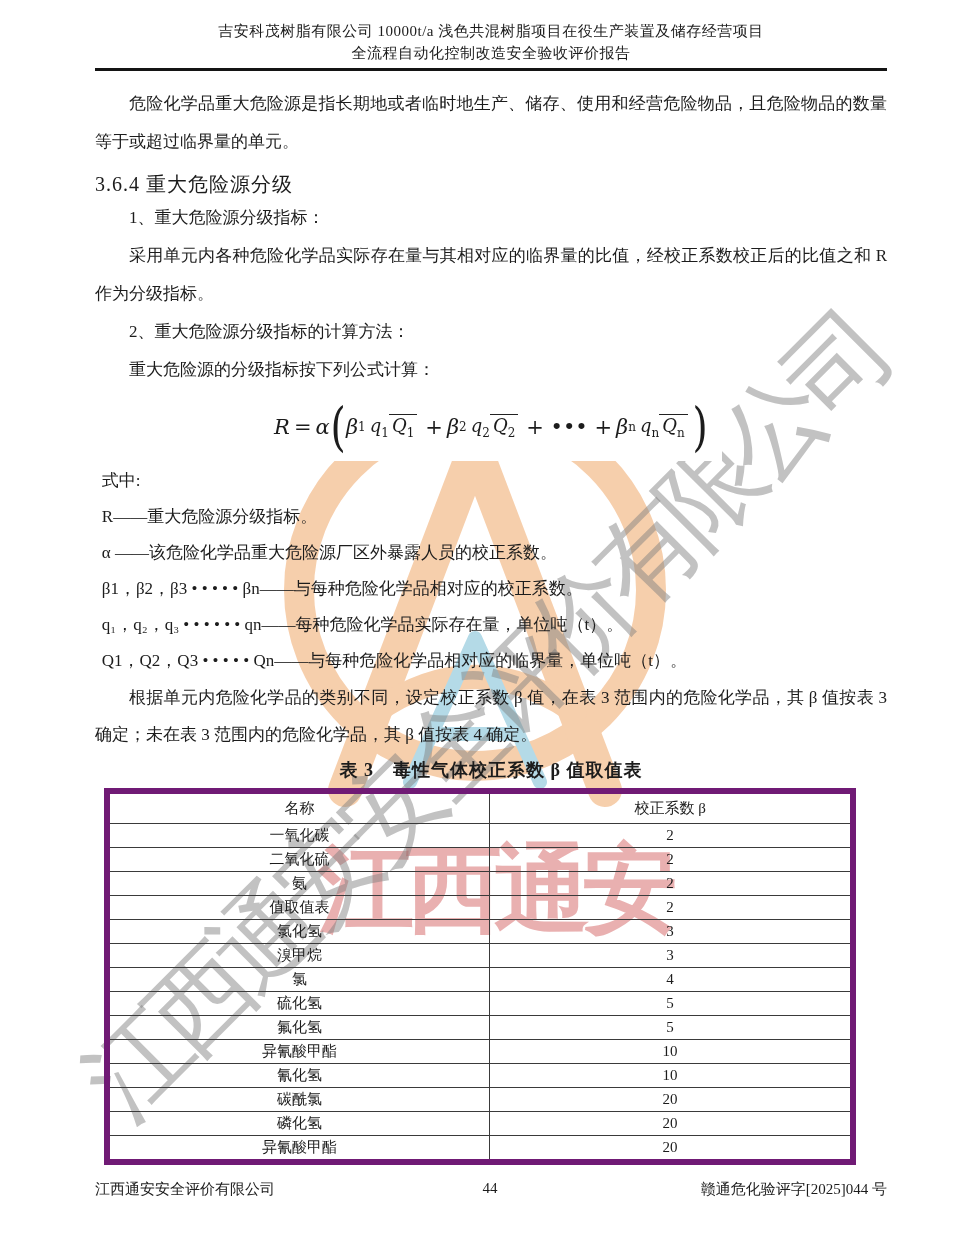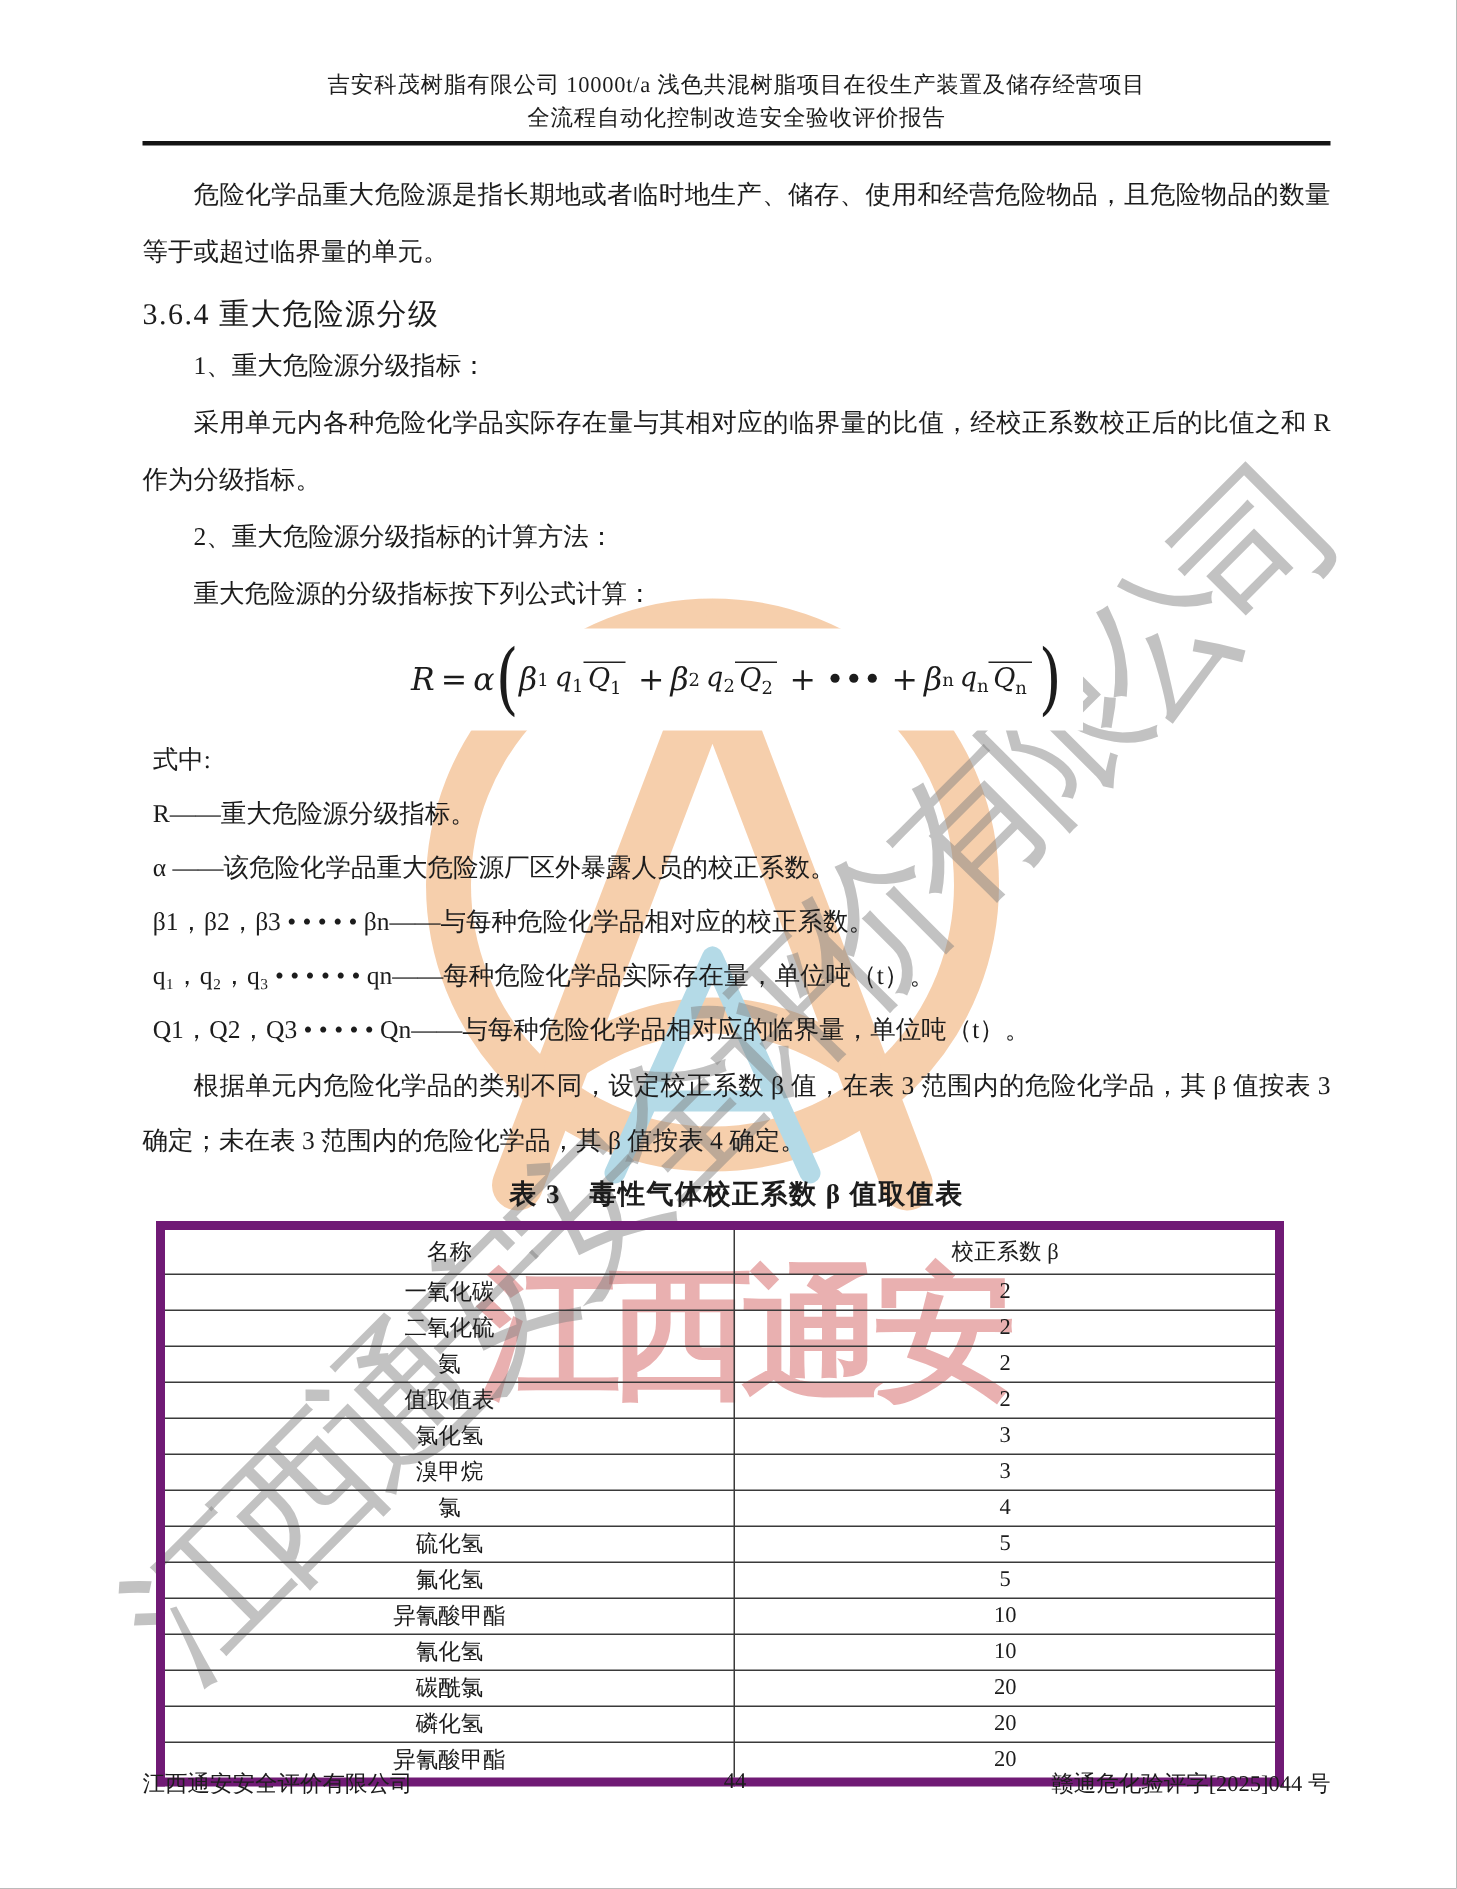--- a/index.html
+++ b/index.html
@@ -21,21 +21,21 @@
     transform:translate(-50%,-50%) rotate(-45deg);
     font-size:102px;letter-spacing:-12px;line-height:1;
     color:rgba(128,128,128,0.48);white-space:nowrap;
   }
   
   .content{
     position:absolute;inset:0;z-index:1;box-sizing:border-box;
     padding:0 84px 0 95px;
   }
   .doc-header{
-    text-align:center;padding-top:46px;padding-bottom:4px;
+    text-align:center;padding-top:20px;padding-bottom:4px;
     border-bottom:3px solid #141414;
   }
   .h-line{font-size:15px;line-height:22px;letter-spacing:.5px;}
   .p{font-size:17px;line-height:38px;text-align:justify;text-indent:2em;margin:0;}
   .p.first{margin-top:14px;}
   .sec-heading{
     font-size:20px;font-weight:normal;line-height:30px;margin:8px 0 0 0;
     letter-spacing:1px;
   }
   .defs-p{font-size:17px;line-height:36px;margin:0;text-indent:.4em;}

